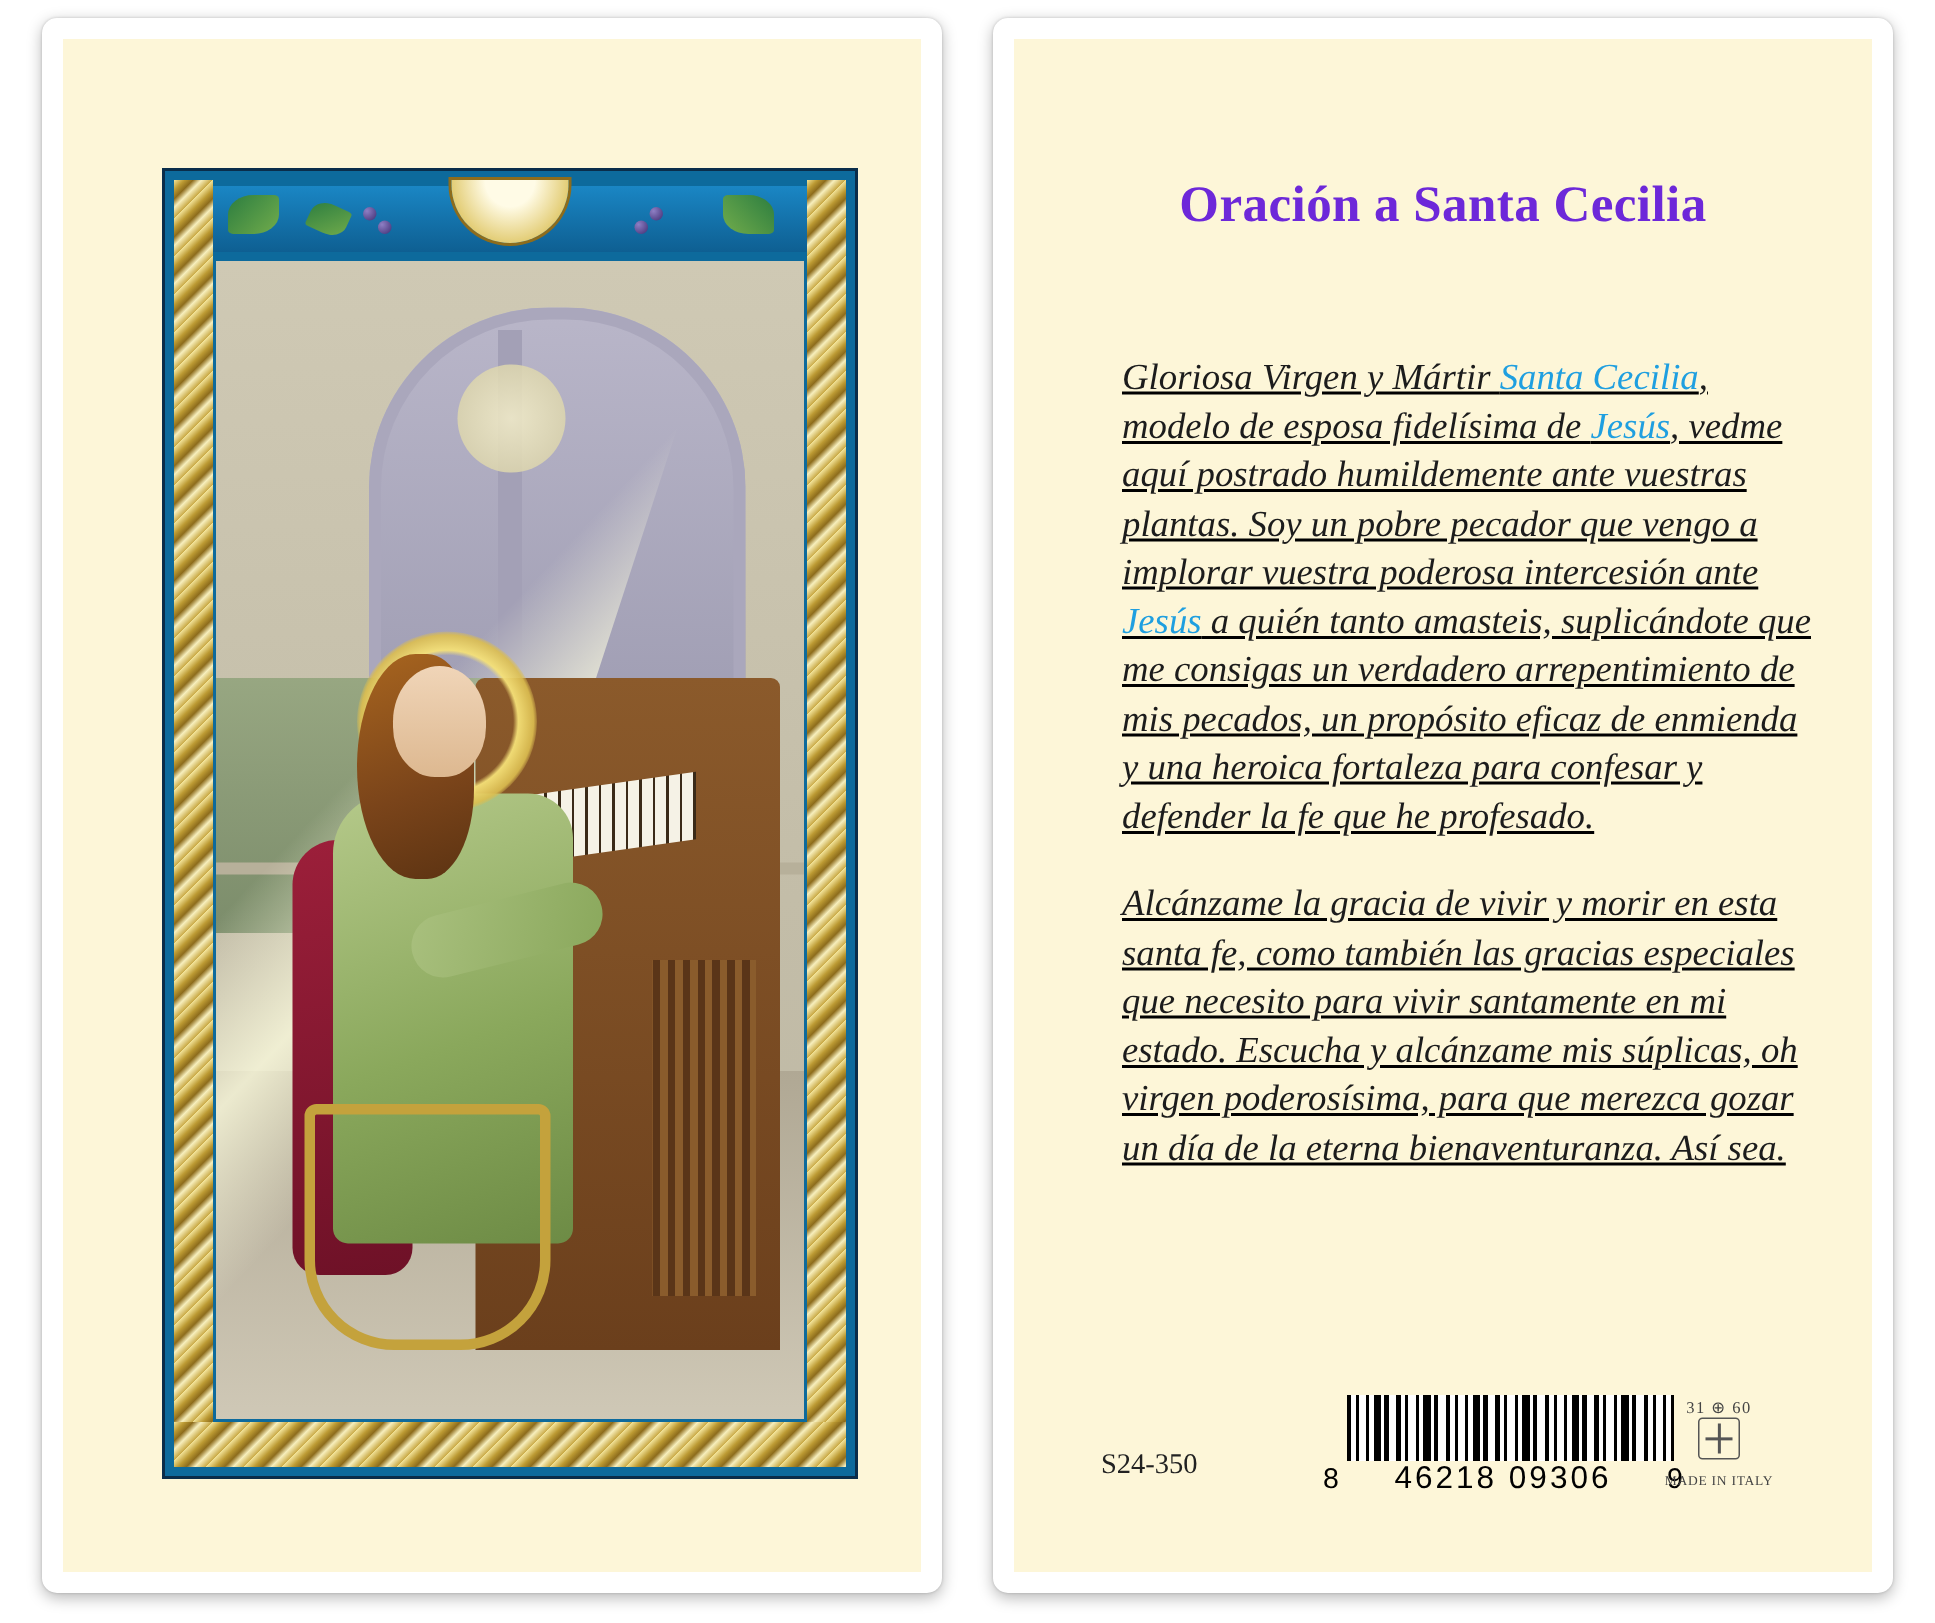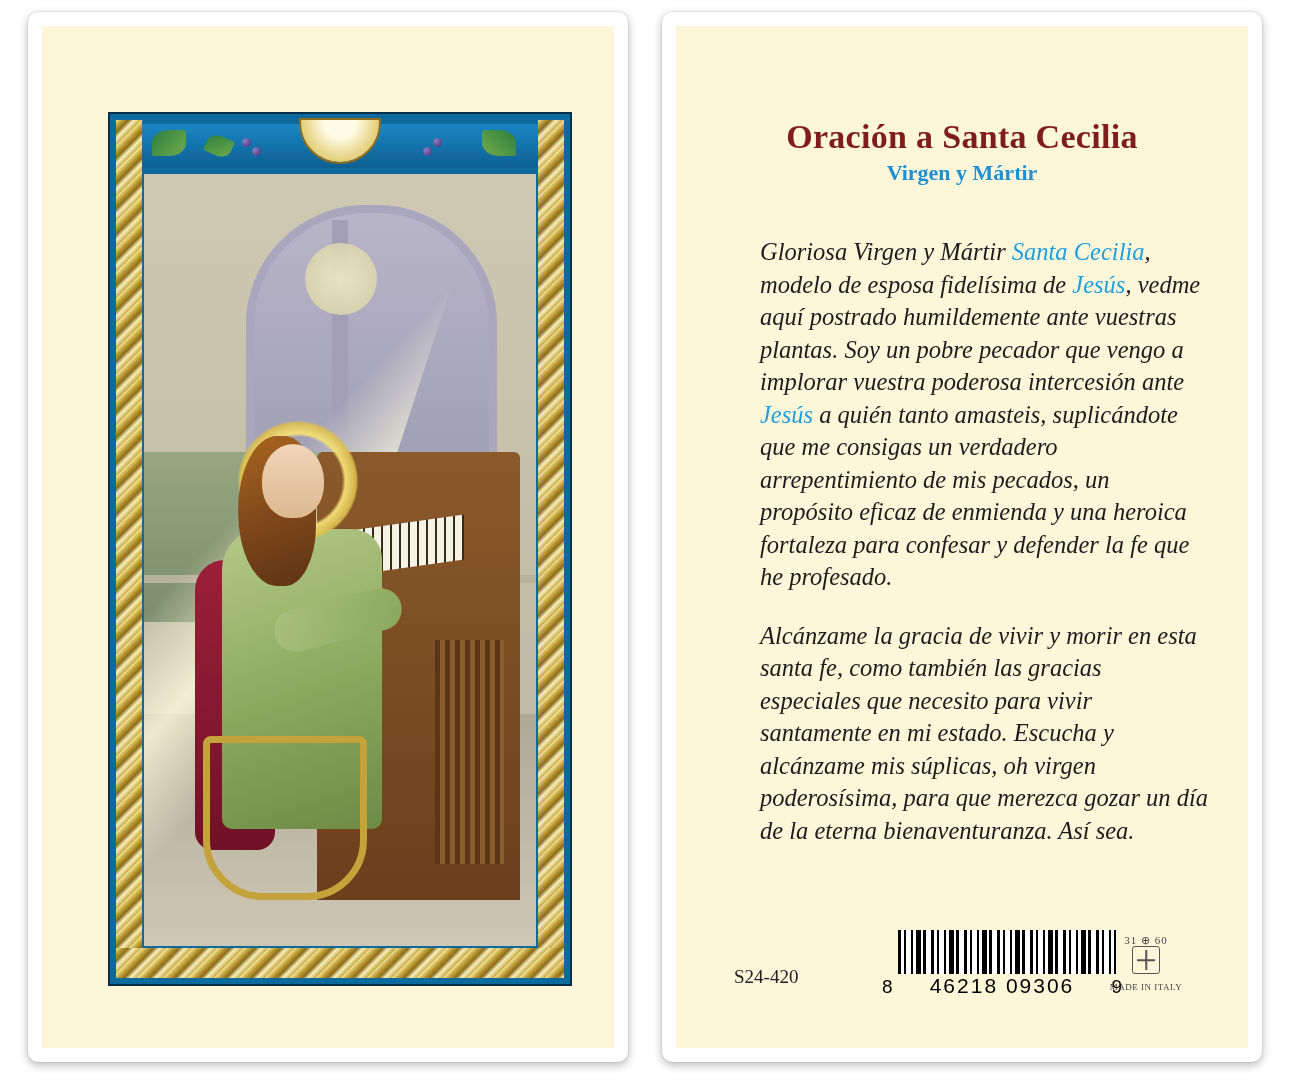--- a/index.html
+++ b/index.html
@@ -214,40 +214,41 @@
     background: transparent;
   }
 
   
   #card-right { left: 662px; top: 12px; width: 600px; height: 1050px; }
 
   .prayer-title {
     position: absolute;
     left: 0; right: 0; top: 92px;
     text-align: center;
-    color: #7f1d1d;
+    color: #6d28d9;
     font-family: "Liberation Serif", serif;
     font-weight: bold;
     font-size: 34px;
     letter-spacing: .3px;
   }
   .prayer-subtitle {
     position: absolute;
     left: 0; right: 0; top: 134px;
     text-align: center;
     color: #1f8fd6;
     font-weight: bold;
     font-size: 22px;
   }
 
   .prayer-body {
     position: absolute;
-    left: 84px;
+    left: 72px;
     right: 40px;
     top: 210px;
+    text-decoration: underline;
   }
   .prayer-p {
     color: #1c1c1c;
     font-style: italic;
     font-size: 24.5px;
     line-height: 32.5px;
     margin: 0 0 26px 0;
     font-family: "Liberation Serif", serif;
   }
   .hl { color: #1f9fe0; font-style: italic; }
@@ -381,29 +382,28 @@
       </div>
 
     </div>
   </div>
 
   <div class="card" id="card-right">
     <div class="card-inner">
 
       <div class="prayer-title">Oración a Santa Cecilia</div>
 
-      <div class="prayer-subtitle">Virgen y Mártir</div>
 
       <div class="prayer-body">
         <p class="prayer-p"><span>Gloriosa Virgen y Mártir </span><span class="hl">Santa Cecilia</span><span>, modelo de esposa fidelísima de </span><span class="hl">Jesús</span><span>, vedme aquí postrado humildemente ante vuestras plantas. Soy un pobre pecador que vengo a implorar vuestra poderosa intercesión ante </span><span class="hl">Jesús</span><span> a quién tanto amasteis, suplicándote que me consigas un verdadero arrepentimiento de mis pecados, un propósito eficaz de enmienda y una heroica fortaleza para confesar y defender la fe que he profesado.</span></p>
         <p class="prayer-p"><span>Alcánzame la gracia de vivir y morir en esta santa fe, como también las gracias especiales que necesito para vivir santamente en mi estado. Escucha y alcánzame mis súplicas, oh virgen poderosísima, para que merezca gozar un día de la eterna bienaventuranza. Así sea.</span></p>
       </div>
 
       <div class="footer">
-        <div class="sku">S24-420</div>
+        <div class="sku">S24-350</div>
 
         <div class="barcode-wrap">
           <div class="barcode-bars"></div>
           <div class="barcode-digits">
             <span class="bd-left">8</span>
             <span class="bd-mid">46218 09306</span>
             <span class="bd-right">9</span>
           </div>
         </div>
 

